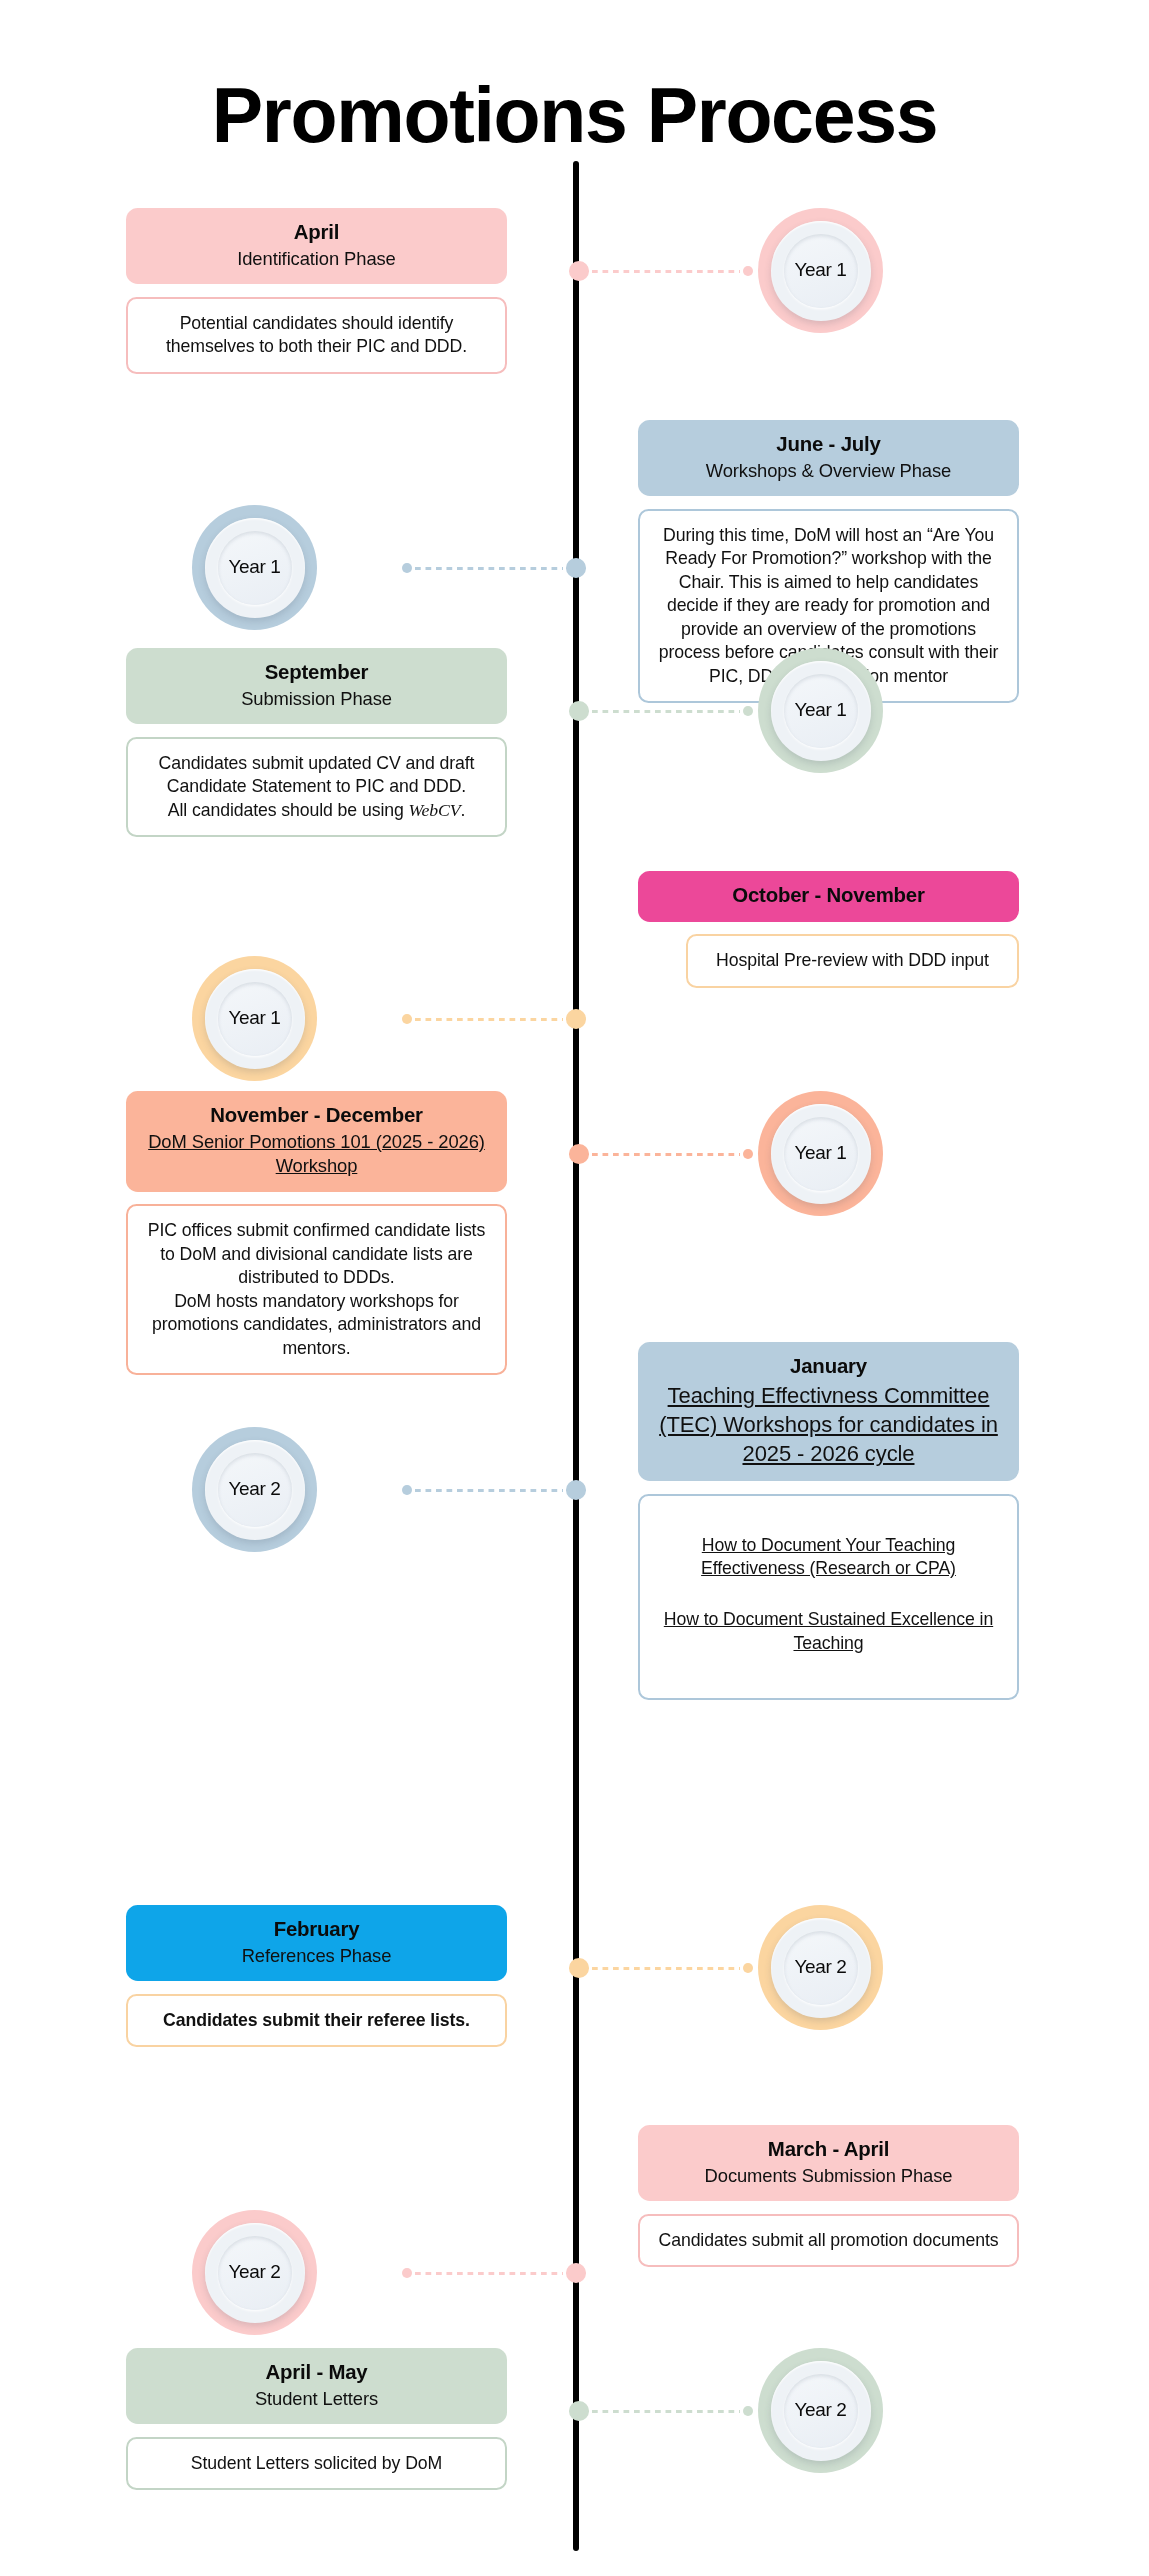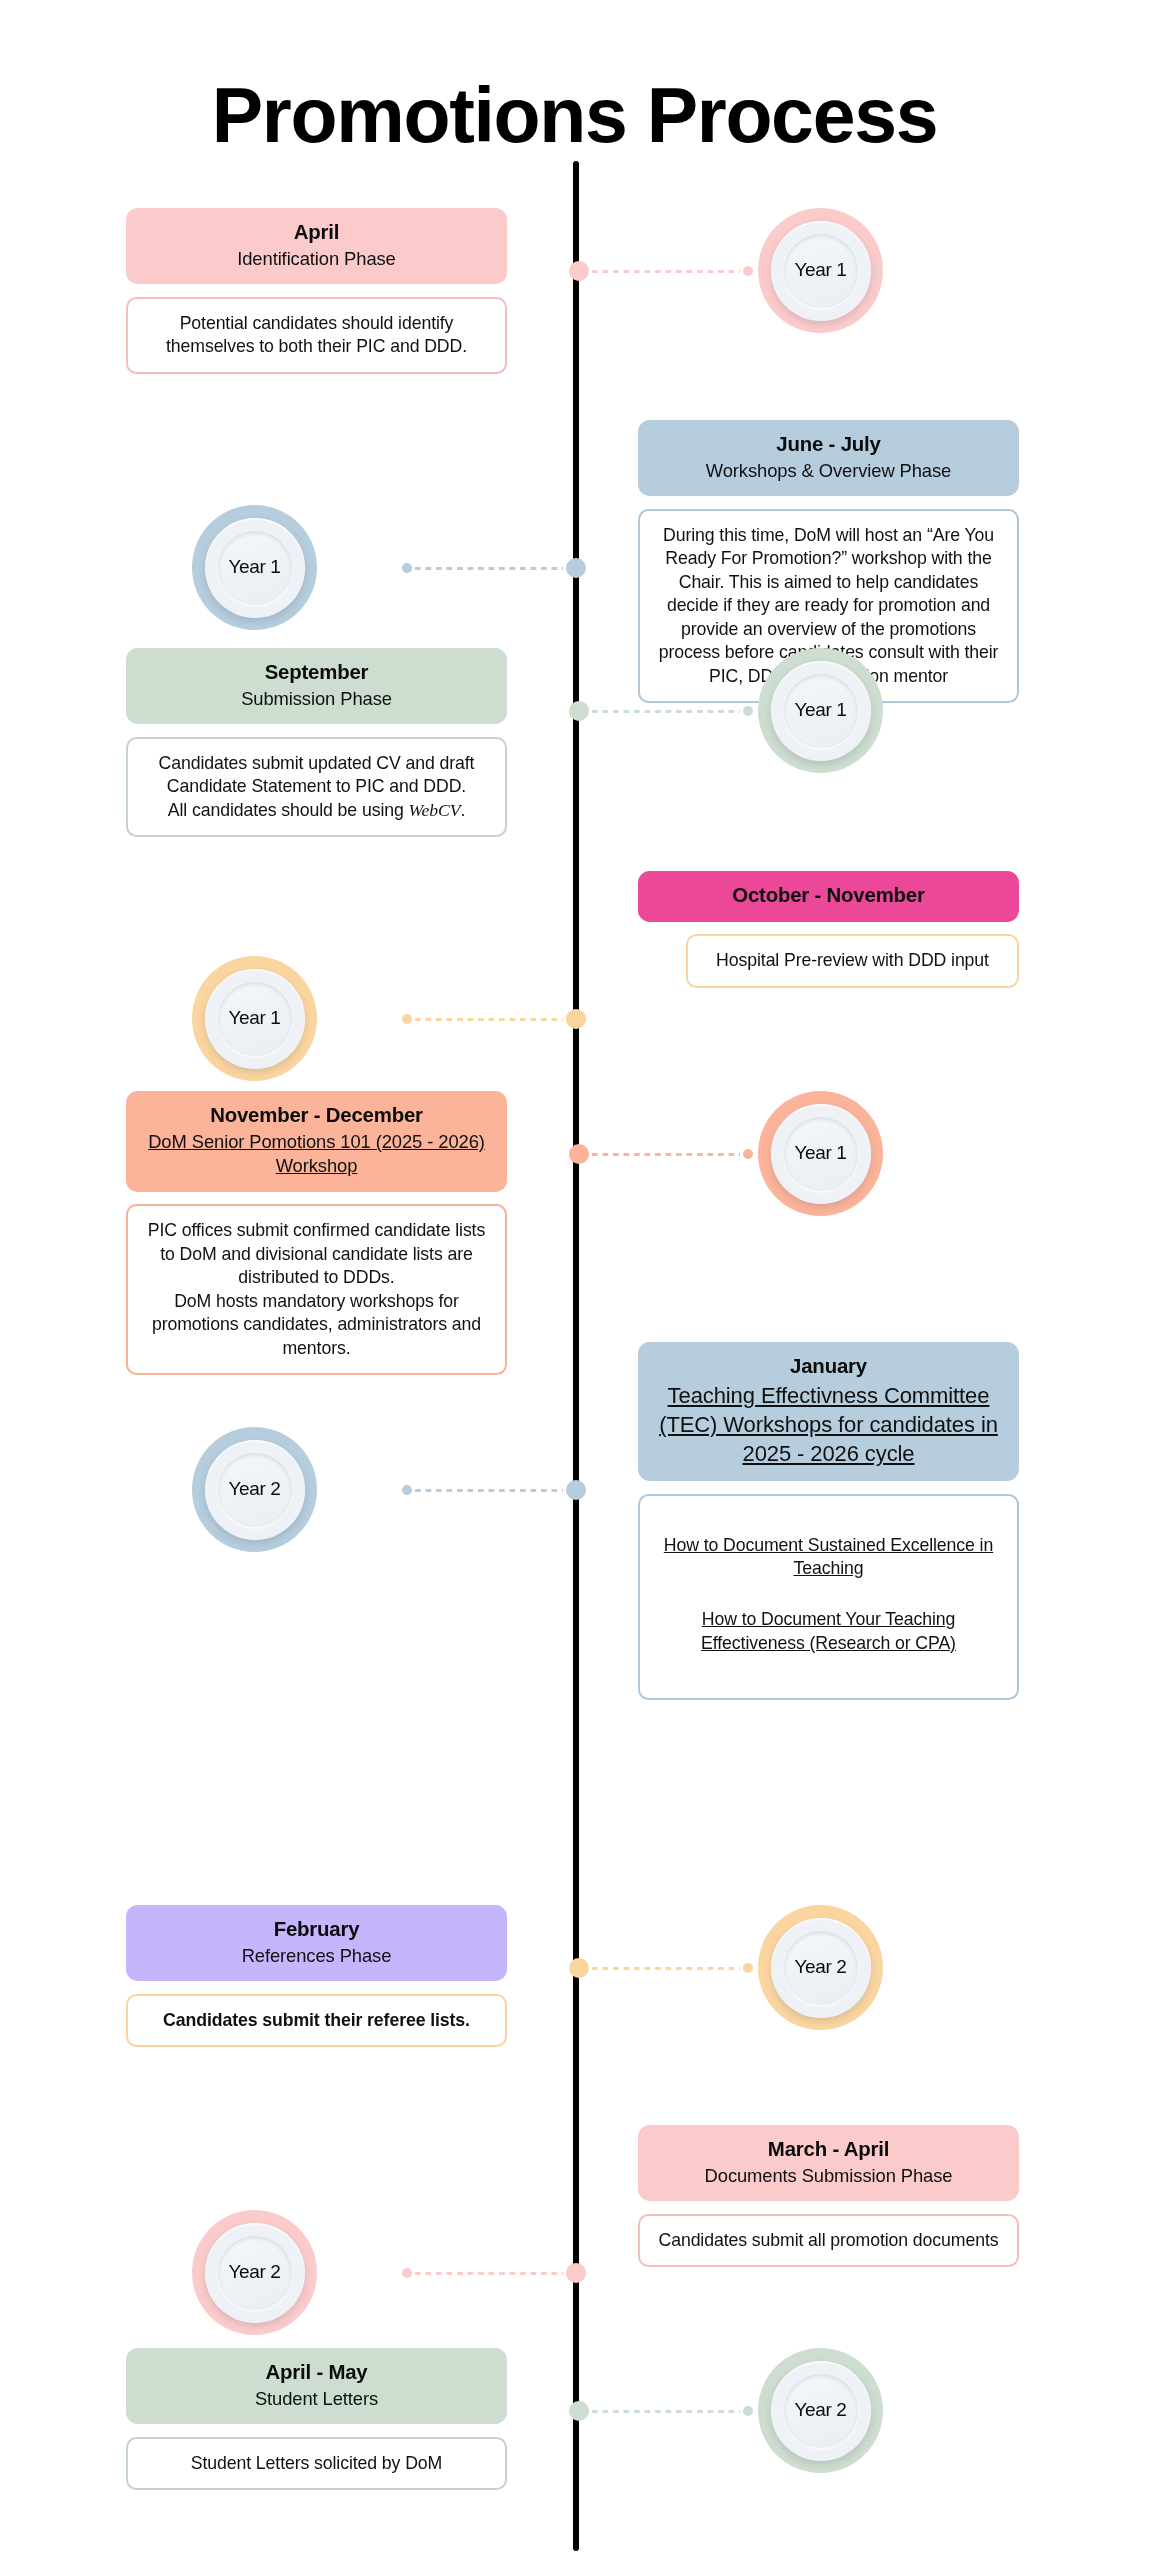--- a/index.html
+++ b/index.html
@@ -291,41 +291,41 @@
           <div class="tip"></div>
         </div>
       </div>
       <div class="row" style="height: 563px; padding-left: 44px;">
         <div class="side right" style="top: 0px;">
           <div class="head-card" style="background: rgb(182, 205, 221);">
             <div class="head-month">January</div>
             <div class="head-sub small">Teaching Effectivness Committee (TEC) Workshops for candidates in 2025 - 2026 cycle</div>
           </div>
           <div class="body-card" style="border-color: rgb(173, 199, 218);">
+            <span class="lnk">How to Document Your Teaching Effectiveness (Research or CPA)</span>
             <span class="lnk">How to Document Sustained Excellence in Teaching</span>
-            <span class="lnk">How to Document Your Teaching Effectiveness (Research or CPA)</span>
             <span class="pad-bottom"></span>
           </div>
         </div>
         <div class="badge left" style="background: rgb(182, 205, 221); top: 85px;">
           <div class="ring2">
             <div class="ring3">
               <span class="year-label">Year 2</span>
             </div>
           </div>
         </div>
         <div class="conn to-left" style="color: rgb(182, 205, 221); width: 184px; top: 138px;">
           <div class="node" style="background: rgb(182, 205, 221);"></div>
           <div class="dash"></div>
           <div class="tip"></div>
         </div>
       </div>
       <div class="row" style="height: 220px;">
         <div class="side left" style="top: 0px;">
-          <div class="head-card" style="background: #c4b5fd;">
+          <div class="head-card" style="background: #0ea5e9;">
             <div class="head-month">February</div>
             <div class="head-sub">References Phase</div>
           </div>
           <div class="body-card" style="border-color: rgb(249, 211, 162); font-weight: bold;">
             <p>Candidates submit their referee lists.</p>
           </div>
         </div>
         <div class="badge right" style="background: rgb(251, 213, 160); top: 0px;">
           <div class="ring2">
             <div class="ring3">

